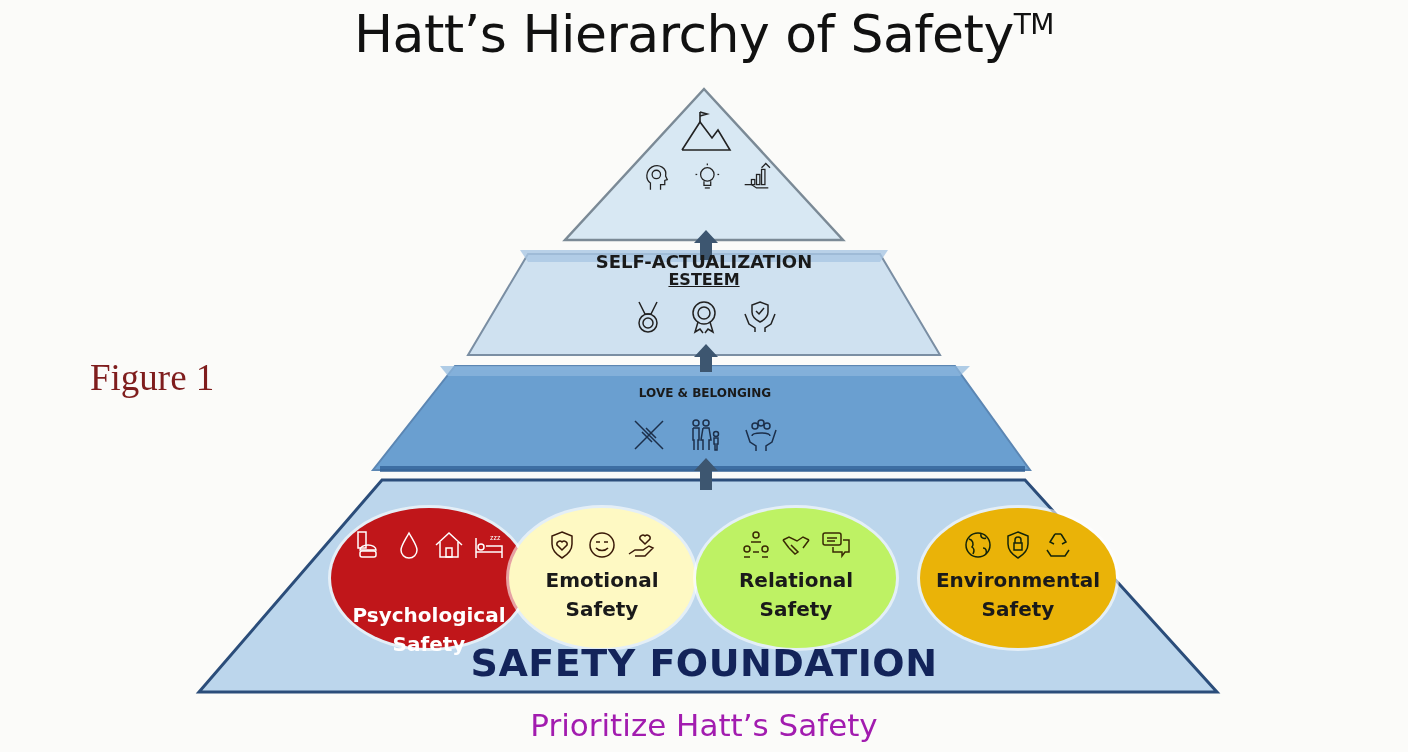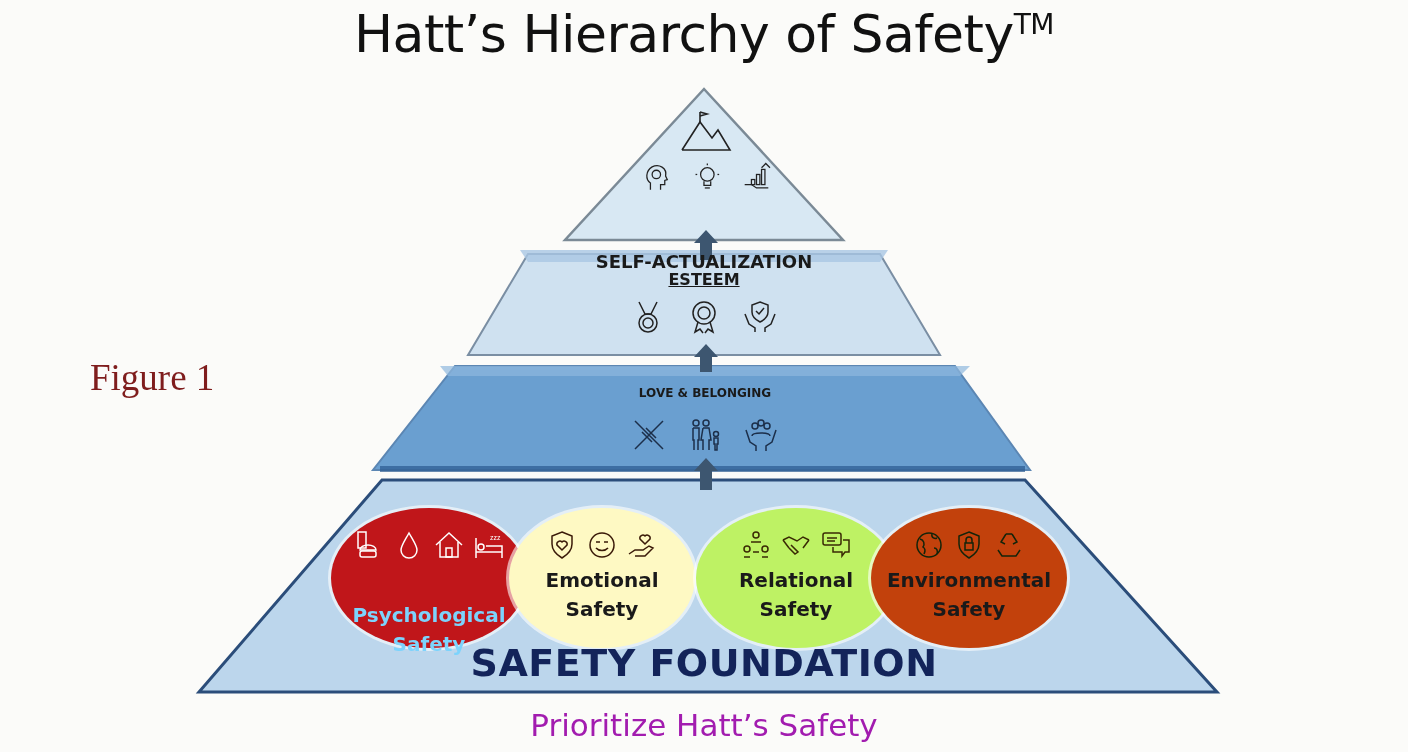--- a/index.html
+++ b/index.html
@@ -134,21 +134,21 @@
         <polyline points="2,15 15,3 28,15"></polyline>
         <path d="M6 12v15h18V12"></path>
         <rect x="12" y="18" width="6" height="9"></rect>
       </svg>
     <svg viewBox="0 0 30 30" fill="none" stroke="#fff" stroke-width="1.5">
         <path d="M2 8v20M2 22h26v6M28 22v-6H12"></path>
         <circle cx="7" cy="17" r="3"></circle>
         <text x="16" y="10" font-size="7" fill="#fff" stroke="none">zzz</text>
       </svg>
   </div>
-  <div class="olabel" style="color:#7dd3fc;margin-top:41px;">
+  <div class="olabel" style="color:#ffffff;margin-top:41px;">
     <div>Psychological</div>
     <div>Safety</div>
   </div>
 </div>
 
 <div class="oval" style="left:509px;top:508px;width:186px;background:#fef9c3;">
   <div class="oicons">
     <svg viewBox="0 0 30 30" fill="none" stroke="#3a1a08" stroke-width="1.5">
         <path d="M15 2l10 4v8c0 7-5 11-10 14C10 25 5 21 5 14V6z"></path>
         <path d="M15 20l-5-5a3 3 0 0 1 5-3a3 3 0 0 1 5 3z"></path>
@@ -187,21 +187,21 @@
         <path d="M6 8h10M6 11h8"></path>
         <path d="M22 10h6v12h-4l-3 4v-4h-9v-5"></path>
       </svg>
   </div>
   <div class="olabel" style="color:#1a1a1a;">
     <div>Relational</div>
     <div>Safety</div>
   </div>
 </div>
 
-<div class="oval" style="left:871px;top:508px;width:196px;background:#c2410c;">
+<div class="oval" style="left:920px;top:508px;width:196px;background:#eab308;">
   <div class="oicons">
     <svg viewBox="0 0 30 30" fill="none" stroke="#13240a" stroke-width="1.5">
         <circle cx="15" cy="15" r="12"></circle>
         <path d="M6 9c4 1 5 5 3 8c3 2 2 5 1 7M18 4c-1 4 3 5 5 4M20 18c3 0 4 3 3 6"></path>
       </svg>
     <svg viewBox="0 0 30 30" fill="none" stroke="#13240a" stroke-width="1.5">
         <path d="M15 2l10 4v8c0 7-5 11-10 14C10 25 5 21 5 14V6z"></path>
         <rect x="11" y="13" width="8" height="7"></rect>
         <path d="M12 13v-3a3 3 0 0 1 6 0v3"></path>
       </svg>

